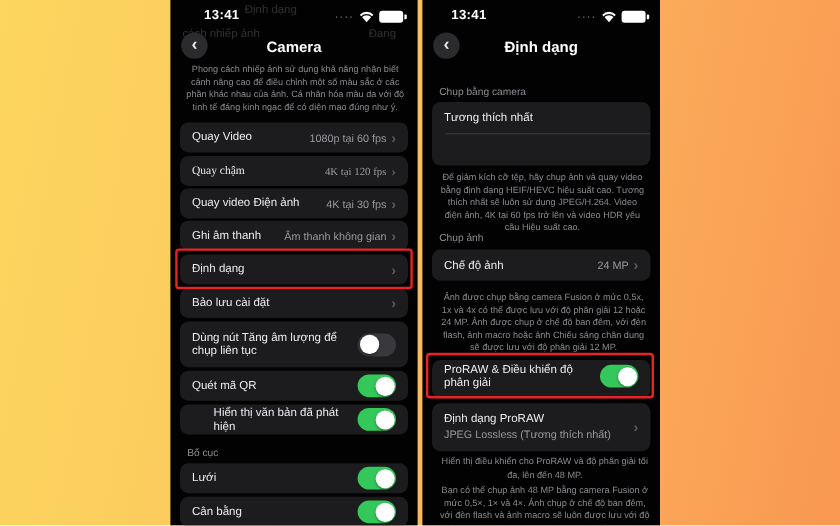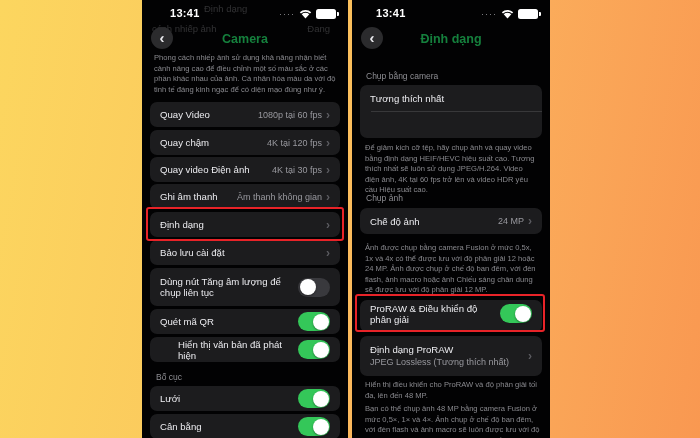--- a/index.html
+++ b/index.html
@@ -20,26 +20,26 @@
   .status-icons { position:absolute; top:9px; display:flex; align-items:center; gap:4px; }
   .signal-dots { color:#8a8a8f; font-size:9px; letter-spacing:1px; line-height:8px; }
   .wifi svg { display:block; }
   .battery { width:20px; height:10px; border-radius:2.5px; background:#fff; position:relative; }
   .battery:after { content:""; position:absolute; right:-3px; top:3px; width:2px; height:4px; background:#fff; border-radius:0 1px 1px 0; }
 
   
   .back-btn { position:absolute; left:9px; top:27px; width:22px; height:22px; border-radius:50%;
     background:#2b2b2d; color:#e8e8ec; display:flex; align-items:center; justify-content:center;
     font-size:15px; font-weight:bold; line-height:1; padding-bottom:2px; }
-  .nav-title { position:absolute; top:32px; left:0; right:0; text-align:center; font-size:12.5px; font-weight:bold; color:#15803d; }
+  .nav-title { position:absolute; top:32px; left:0; right:0; text-align:center; font-size:12.5px; font-weight:bold; color:#ffffff; }
 
   .ghost { position:absolute; opacity:.22; color:#cfcfd4; font-size:9.5px; }
 
   .section-label { position:absolute; color:#8e8e93; font-size:8.5px; }
-  .intro, .footer-note { position:absolute; color:#8a8a8f; font-size:7.6px; line-height:10.6px; }
+  .intro, .footer-note { position:absolute; color:#8a8a8f; font-size:7.6px; line-height:10.6px;text-align:center; }
 
   .card { position:absolute; background:#1c1c1e; border-radius:7px; left:8px; right:8px; }
   .row { display:flex; align-items:center; padding:0 10px; height:25px; }
   .row-label { color:#ececf0; font-size:9.6px; flex:1 1 auto; }
   .row-label.two-line { line-height:11px; padding-right:6px; }
   .row-value { color:#98989e; font-size:9px; white-space:nowrap; }
   .chevron { color:#5b5b60; font-size:12px; font-weight:bold; margin-left:4px; line-height:1; }
   .check { color:#0a84ff; font-size:11px; font-weight:bold; }
   .divider { position:absolute; left:11px; right:0; top:26px; height:1px; background:#38383a; }
 
@@ -86,21 +86,21 @@
     <div class="intro" style="top:53px; left:12px; width:184px;">Phong cách nhiếp ảnh sử dụng khả năng nhận biết cảnh nâng cao để điều chỉnh một số màu sắc ở các phần khác nhau của ảnh. Cá nhân hóa màu da với độ tinh tế đáng kinh ngạc để có diện mạo đúng như ý.</div>
 
     <div class="card" style="top:102px;">
       <div class="row">
         <span class="row-label">Quay Video</span>
         <span class="row-value">1080p tại 60 fps</span>
         <span class="chevron">›</span>
       </div>
     </div>
 
-    <div class="card" style="top:130px;">
+    <div class="card" style="top:130px;font-family:Liberation Serif, serif;">
       <div class="row">
         <span class="row-label">Quay chậm</span>
         <span class="row-value">4K tại 120 fps</span>
         <span class="chevron">›</span>
       </div>
     </div>
 
     <div class="card" style="top:157px;">
       <div class="row">
         <span class="row-label">Quay video Điện ảnh</span>

